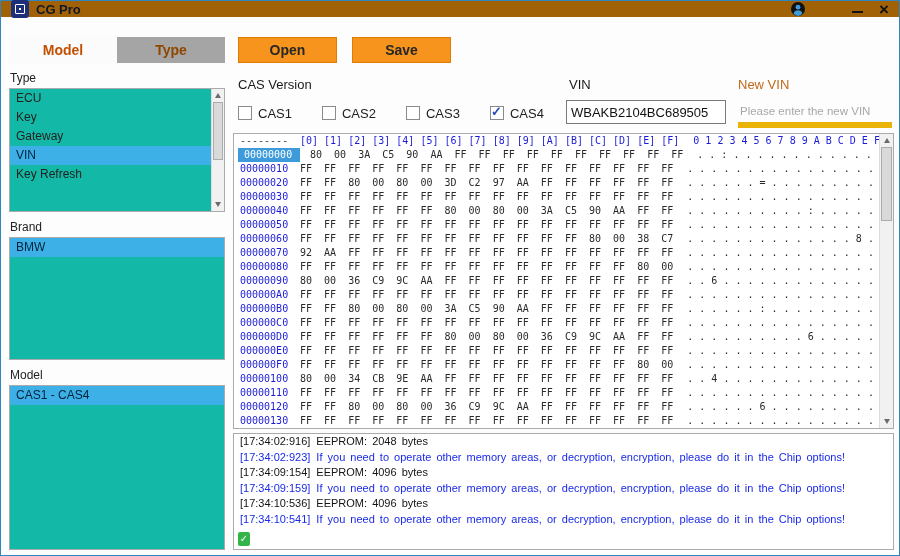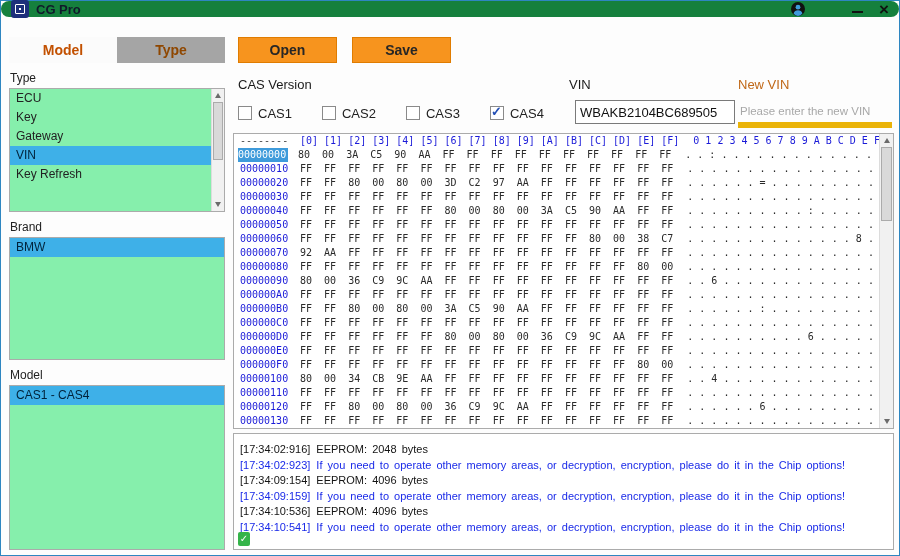--- a/index.html
+++ b/index.html
@@ -1,40 +1,40 @@
 <!DOCTYPE html>
 <html><head>
 <meta charset="utf-8">
 <style>
   html,body{margin:0;padding:0;width:900px;height:556px;overflow:hidden;background:#fff;
     font-family:"Liberation Sans",sans-serif;-webkit-font-smoothing:antialiased;}
   .window{position:absolute;inset:0;border:1px solid #2E86C1;box-sizing:border-box;background:#fdfdfd;}
 
   
-  .titlebar{position:absolute;left:0;top:0;right:0;height:16px;background:#15803d;
-    display:flex;align-items:center;padding:0 10px;box-sizing:border-box;gap:7px;border-radius:10px;}
+  .titlebar{position:absolute;left:0;top:0;right:0;height:16px;background:#a16207;
+    display:flex;align-items:center;padding:0 10px;box-sizing:border-box;gap:7px;}
   .app-icon{width:18px;height:18px;background:#1D2F7B;border-radius:3px;position:relative;flex:none;}
   .app-icon::before{content:"";position:absolute;inset:4px;border:1.5px solid #fff;border-radius:1px;}
   .app-icon::after{content:"";position:absolute;left:8px;top:8px;width:2px;height:2px;background:#fff;}
   .win-title{font-size:13px;font-weight:bold;color:#10182b;}
   .tb-controls{margin-left:auto;display:flex;align-items:center;gap:16px;}
   .tb-btn{display:flex;align-items:center;justify-content:center;cursor:default;}
   .menu-icon{display:flex;flex-direction:column;gap:2px;width:14px;}
   .menu-icon i{height:2px;background:#111;display:block;}
   .min-bar{width:11px;height:2px;background:#111;margin-top:6px;}
   .close-x::before{content:"\00d7";font-size:17px;font-weight:bold;color:#111;line-height:1;}
 
   
   .sidebar{position:absolute;left:8px;top:36px;width:216px;height:512px;}
   .tabs{height:26px;display:flex;}
   .tab{flex:1;text-align:center;line-height:26px;font-size:14px;font-weight:bold;
     background:#A5A5A5;color:#8F4700;}
   .tab.active{background:#FBFBFB;color:#C25000;}
   .grp-label{margin:8px 0 3px 1px;font-size:12px;color:#222;height:14px;line-height:14px;}
-  .listbox{background:#86efac;border:1px solid #ABABAB;position:relative;box-sizing:border-box;}
+  .listbox{background:#14b8a6;border:1px solid #ABABAB;position:relative;box-sizing:border-box;}
   .lb-type{height:124px;}
   .lb-brand{height:123px;}
   .lb-model{height:165px;}
   .list-items{overflow:hidden;height:100%;}
   .has-scroll .list-items{margin-right:13px;}
   .li{height:19px;line-height:19px;font-size:12px;color:#222;padding-left:6px;white-space:nowrap;}
   .li.sel{background:#3EB0E8;color:#00223a;}
 
   
   .vscroll{position:absolute;top:0;right:0;bottom:0;width:13px;background:#F1F1F1;
@@ -57,41 +57,41 @@
   .btn-save{left:119px;}
   .sec-label{position:absolute;top:40px;font-size:13px;color:#1a1a1a;}
   .lbl-cas{left:5px;}
   .lbl-vin{left:336px;}
   .lbl-newvin{left:505px;color:#C06818;}
   .cas-checks{position:absolute;left:5px;top:66px;display:flex;gap:30px;align-items:center;height:20px;}
   .cas{display:flex;align-items:center;gap:6px;}
   .cb{width:12px;height:12px;border:1px solid #8a8a8a;background:#fff;display:inline-block;position:relative;box-sizing:content-box;}
   .cb.checked::after{content:"\2713";position:absolute;left:0px;top:-3px;font-size:13px;font-weight:bold;color:#2450B5;}
   .cbl{font-size:13px;color:#222;}
-  .vin-input{position:absolute;left:342px;top:63px;width:150px;height:22px;border:1px solid #7a7a7a;
+  .vin-input{position:absolute;left:333px;top:63px;width:150px;height:22px;border:1px solid #7a7a7a;
     font-family:"Liberation Sans",sans-serif;font-size:13px;color:#111;padding:0 4px;background:#fff;box-sizing:content-box;}
   .newvin-input{position:absolute;left:505px;top:63px;width:150px;height:22px;border:none;
     border-bottom:6px solid #eab308;font-size:11.5px;color:#333;padding:0 2px;background:transparent;outline:none;}
   .newvin-input::placeholder{color:#A8A8A8;}
 
   
   .hexpane{position:absolute;left:0;top:96px;width:661px;height:296px;border:1px solid #ABABAB;
     box-sizing:border-box;background:#fff;overflow:hidden;}
   .hex-content{margin-right:14px;padding-left:6px;font-family:"DejaVu Sans Mono",monospace;
     font-size:10px;line-height:14px;color:#2a2a2a;}
   .hxr{white-space:pre;height:14px;}
   .hxaddr{display:inline-block;min-width:50px;margin-right:10px;color:#1A1AD8;}
-  .hxaddr.sel{background:#3E9BDB;color:#fff;padding:0 0;margin-left:-2px;}
+  .hxaddr.sel{background:#3E9BDB;color:#fff;padding:0 6px;margin-left:-2px;}
   .hxaddr.hdash{color:#444;}
   .hxb{margin-right:14px;}
   .hblue{color:#1A1AD8;}
 
   
   .logpane{position:absolute;left:0;top:396px;width:661px;height:117px;border:1px solid #ABABAB;
-    box-sizing:border-box;background:#fff;padding:8px 6px;overflow:hidden;}
+    box-sizing:border-box;background:#fff;padding:0 6px;overflow:hidden;}
   .logline{font-size:11px;line-height:15.5px;white-space:nowrap;overflow:hidden;}
   .logline .ltime{margin-right:6px;}
   .logline .lmsg{word-spacing:2px;}
   .logline.info{color:#141414;}
   .logline.link{color:#1A2AE8;}
   .log-badge{position:absolute;left:4px;bottom:3px;width:12px;height:14px;background:#35B44A;
     border-radius:2px;color:#fff;font-size:10px;line-height:14px;text-align:center;}
   .log-badge::before{content:"\2713";}
 </style>
 </head>

